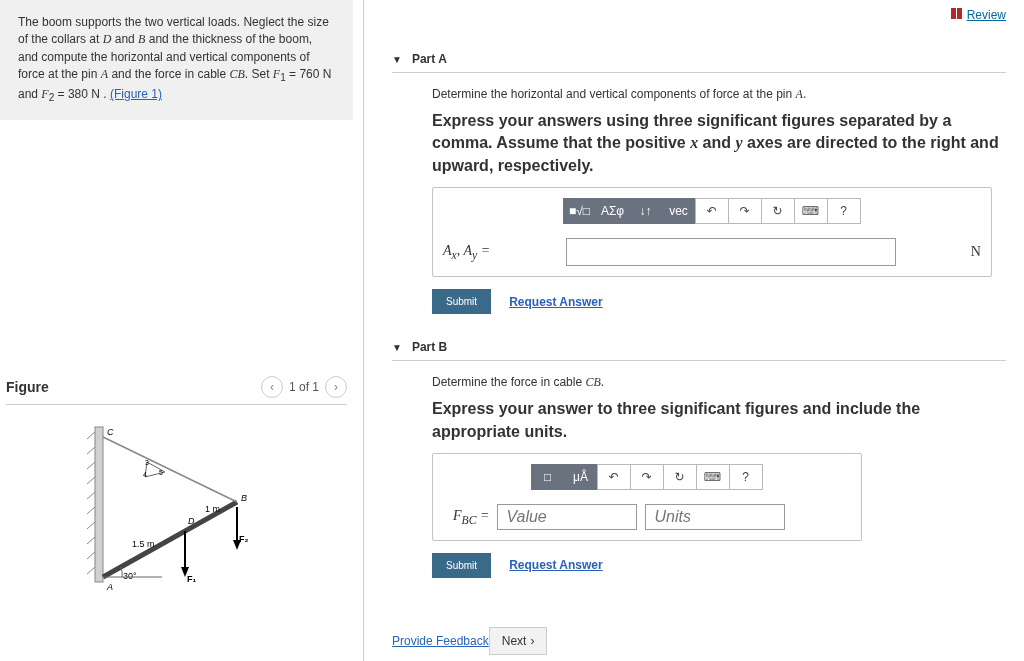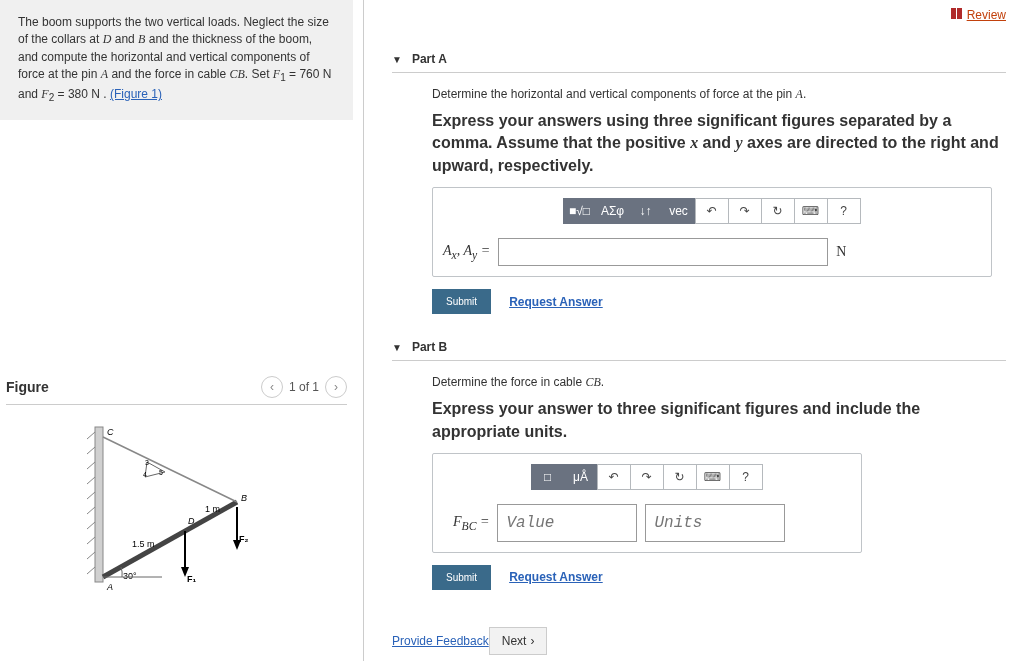--- a/index.html
+++ b/index.html
@@ -39,21 +39,21 @@
     height: 180px;
     margin-top: 10px;
   }
   .right-panel {
     flex:1;
     padding: 8px 18px 0 28px;
     position: relative;
   }
   .review {
     text-align:right;
-    color:#c2410c;
+    color:#0369a1;
     text-decoration: underline;
     font-size: 12px;
     margin-bottom: 24px;
     display:flex; justify-content:flex-end; align-items:center; gap:4px;
   }
   .review-icon { display:inline-block; }
   .part {
     margin-bottom: 20px;
     padding-left: 40px;
   }
@@ -84,36 +84,36 @@
     color:#fff;
     height:26px;
     min-width:34px;
     display:flex;align-items:center;justify-content:center;
     font-size:12px;
     cursor:pointer;
     margin-left:-1px;
   }
   .tb-btn.light { background:#fff;color:#444;border-color:#b5b9bd;}
   .input-row {
-    display:flex; align-items:center; justify-content:flex-start;
+    display:flex; align-items:center; justify-content:space-between;
     gap:8px;
   }
   .var-label { font-style: italic; font-family:"Times New Roman", serif; font-size:14px;}
   .ans-input {
     height:28px; border:1px solid #999; width: 330px; padding:0 6px; font-size:13px;
   }
   .unit-label { font-size:14px; font-family:"Times New Roman", serif;}
   .submit-row { margin-top:12px; display:flex; align-items:center; gap:18px;}
   .submit-btn {
     background:#3a6a8a; color:#fff; border:none; padding:7px 14px; font-size:10px; cursor:pointer;
   }
   .request-link { color:#2a62b8; text-decoration:underline; font-size:12px; font-weight:bold; cursor:pointer;}
   .value-input, .units-input{
-    height:38px;border:1px solid #999;font-size:16px;font-style:italic;color:#c2410c;padding:0 8px;
-    font-family:Liberation Mono, monospace;
+    height:26px;border:1px solid #999;font-size:16px;font-style:italic;color:#c2410c;padding:0 8px;
+    font-family:Liberation Sans, sans-serif;
   }
   .value-input { width:140px;}
   .units-input { width:140px;}
   .bottom-bar {
     position:absolute; bottom:6px; left:28px; right:18px;
     display:flex; align-items:center;
   }
   .provide-feedback { color:#2a62b8; text-decoration:underline; cursor:pointer; font-size:12px;}
   .next-btn {
     background:#f2f2f2;border:1px solid #ccc;padding:6px 12px;font-size:12px;cursor:pointer;display:flex;align-items:center;gap:4px;color:#333;

